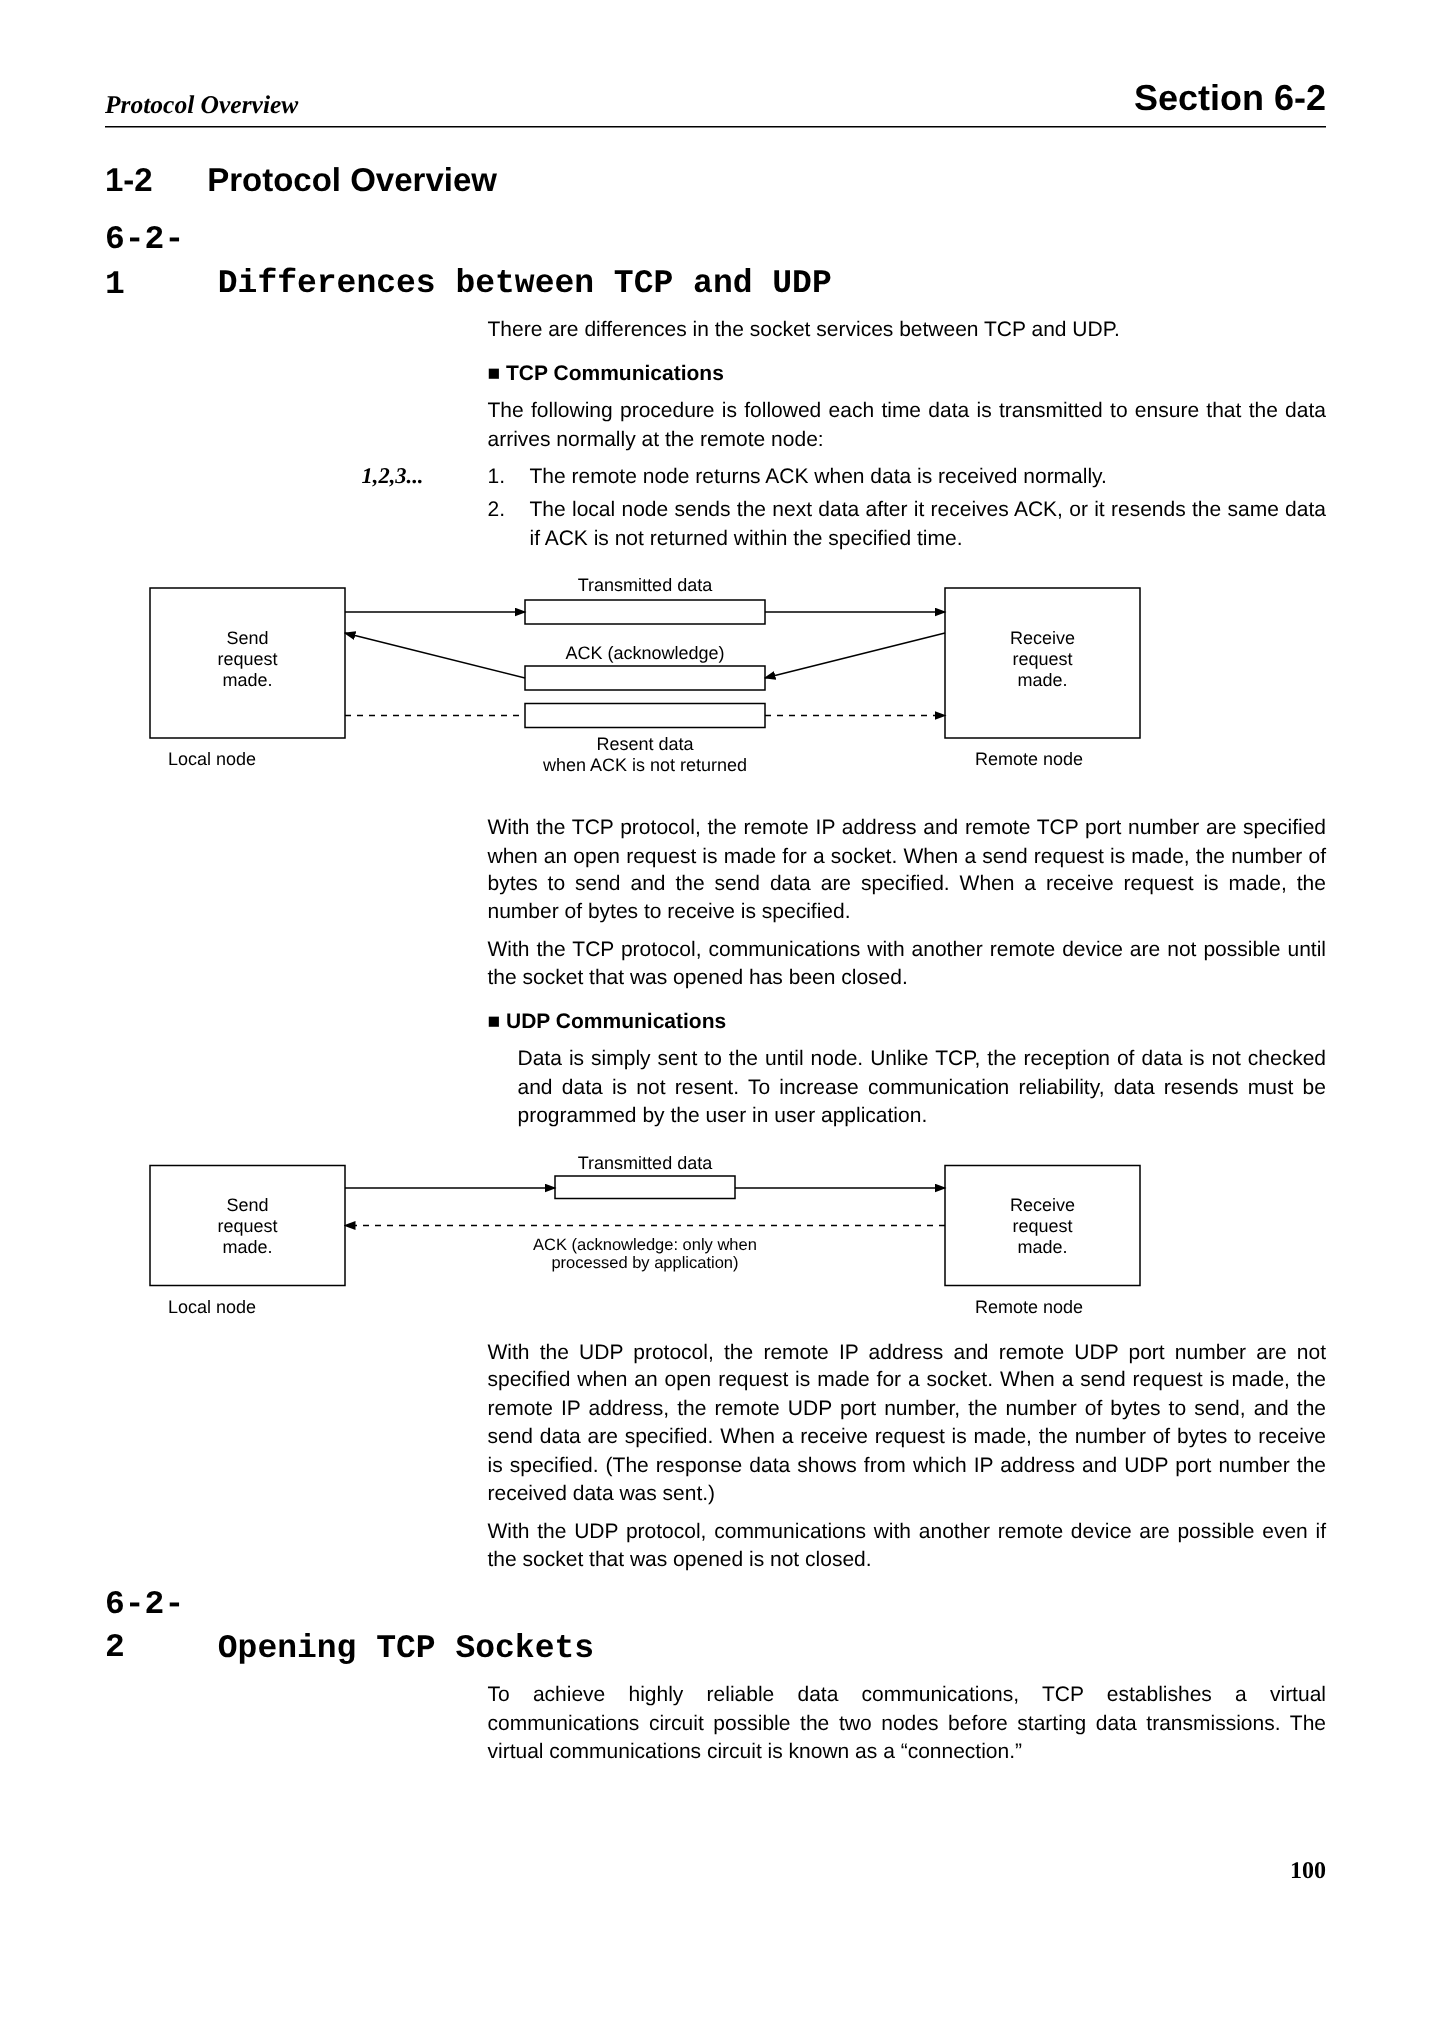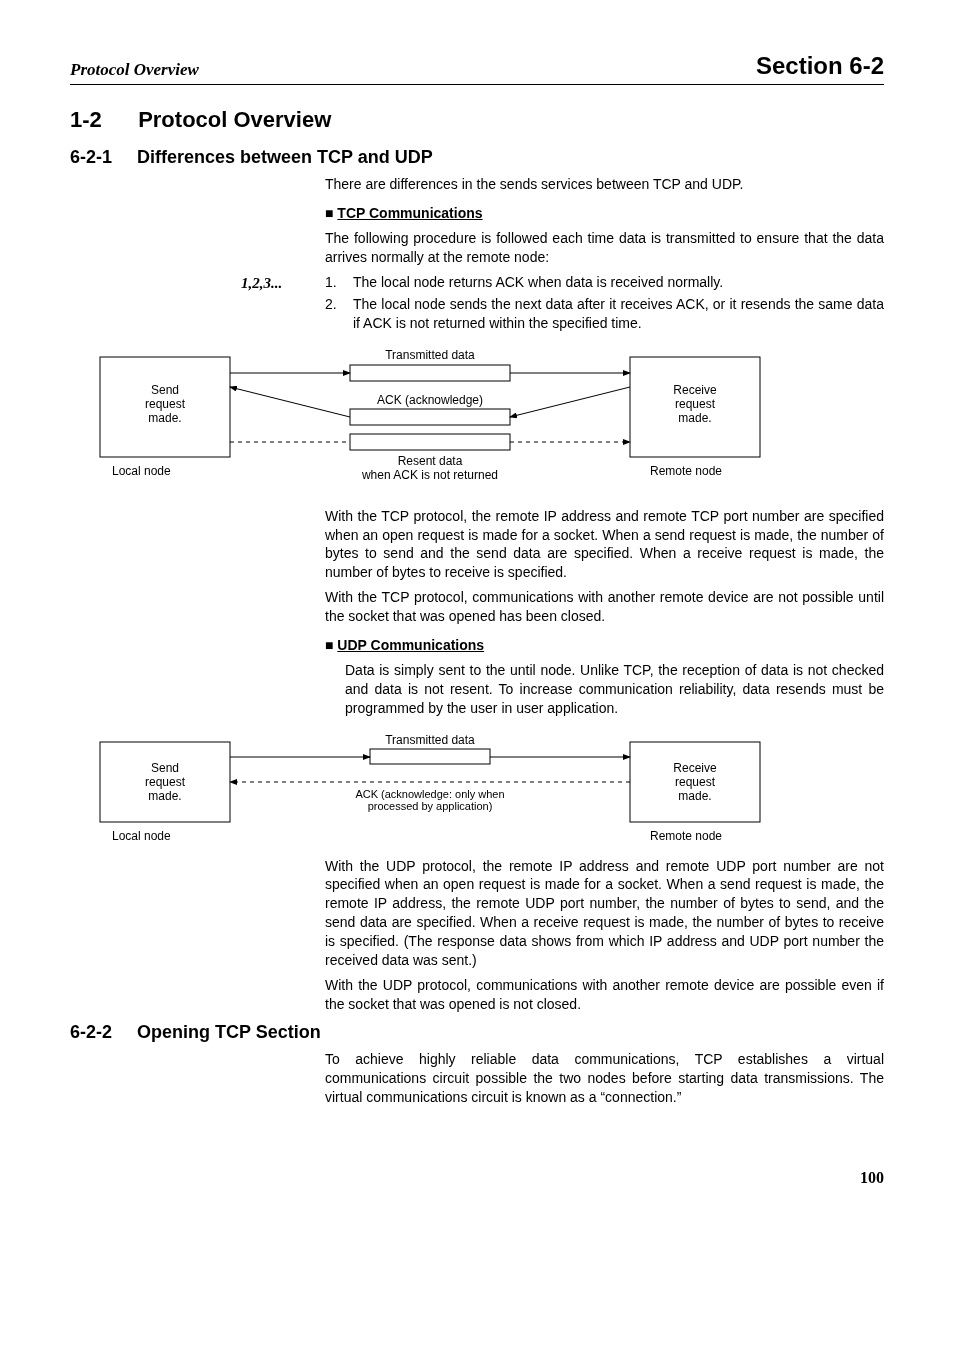--- a/index.html
+++ b/index.html
@@ -28,33 +28,34 @@
     font-weight: bold;
     font-size: 24px;
   }
   .h1-row {
     font-size: 22px;
     font-weight: bold;
     margin: 8px 0 10px 0;
   }
   .h1-label { display: inline-block; width: 62px; }
   .h2-row {
-    font-size: 18px;
+    font-size: 22px;
     font-weight: bold;
     margin: 6px 0 4px 0;
+    font-family: Liberation Mono, monospace;
   }
   .h2-label { display: inline-block; width: 62px; }
   .body-indent { margin-left: 255px; }
   .para { text-align: justify; margin: 6px 0; }
   .sub-h {
     margin: 10px 0 4px 0;
     font-weight: bold;
   }
   .sub-h .square { font-family: Arial; }
-  .sub-h .title-u { text-decoration: underline; }
+  .sub-h .title-u { }
   .list-block { position: relative; }
   .list-marker {
     position: absolute;
     left: -84px;
     top: 0;
     font-style: italic;
     font-weight: bold;
     font-family: "Times New Roman", serif;
     font-size: 15px;
   }
@@ -86,32 +87,32 @@
   <span class="h1-label">1-2</span>
   <span>Protocol Overview</span>
 </div>
 
 <div class="h2-row">
   <span class="h2-label">6-2-1</span>
   <span>Differences between TCP and UDP</span>
 </div>
 
 <div class="body-indent">
-  <div class="para">There are differences in the sends services between TCP and UDP.</div>
+  <div class="para">There are differences in the socket services between TCP and UDP.</div>
 
   <div class="sub-h">
     <span class="square">■ </span><span class="title-u">TCP Communications</span>
   </div>
   <div class="para" style="">The following procedure is followed each time data is transmitted to ensure that the data arrives normally at the remote node:</div>
 
   <div class="list-block">
     <div class="list-marker">1,2,3...</div>
     <div class="ol-item">
       <div class="ol-num">1.</div>
-      <div class="ol-txt">The local node returns ACK when data is received normally.</div>
+      <div class="ol-txt">The remote node returns ACK when data is received normally.</div>
     </div>
     <div class="ol-item">
       <div class="ol-num">2.</div>
       <div class="ol-txt">The local node sends the next data after it receives ACK, or it resends the same data if ACK is not returned within the specified time.</div>
     </div>
   </div>
 </div>
 
 <div class="diagram">
 <svg width="700" height="150" viewBox="0 0 700 150">
@@ -192,20 +193,20 @@
 </svg>
 </div>
 
 <div class="body-indent">
   <div class="para">With the UDP protocol, the remote IP address and remote UDP port number are not specified when an open request is made for a socket. When a send request is made, the remote IP address, the remote UDP port number, the number of bytes to send, and the send data are specified. When a receive request is made, the number of bytes to receive is specified. (The response data shows from which IP address and UDP port number the received data was sent.)</div>
   <div class="para">With the UDP protocol, communications with another remote device are possible even if the socket that was opened is not closed.</div>
 </div>
 
 <div class="h2-row">
   <span class="h2-label">6-2-2</span>
-  <span>Opening TCP Section</span>
+  <span>Opening TCP Sockets</span>
 </div>
 
 <div class="body-indent">
   <div class="para">To achieve highly reliable data communications, TCP establishes a virtual communications circuit possible the two nodes before starting data transmissions. The virtual communications circuit is known as a “connection.”</div>
 </div>
 
 <div class="page-num">100</div>
 
 </body></html>

